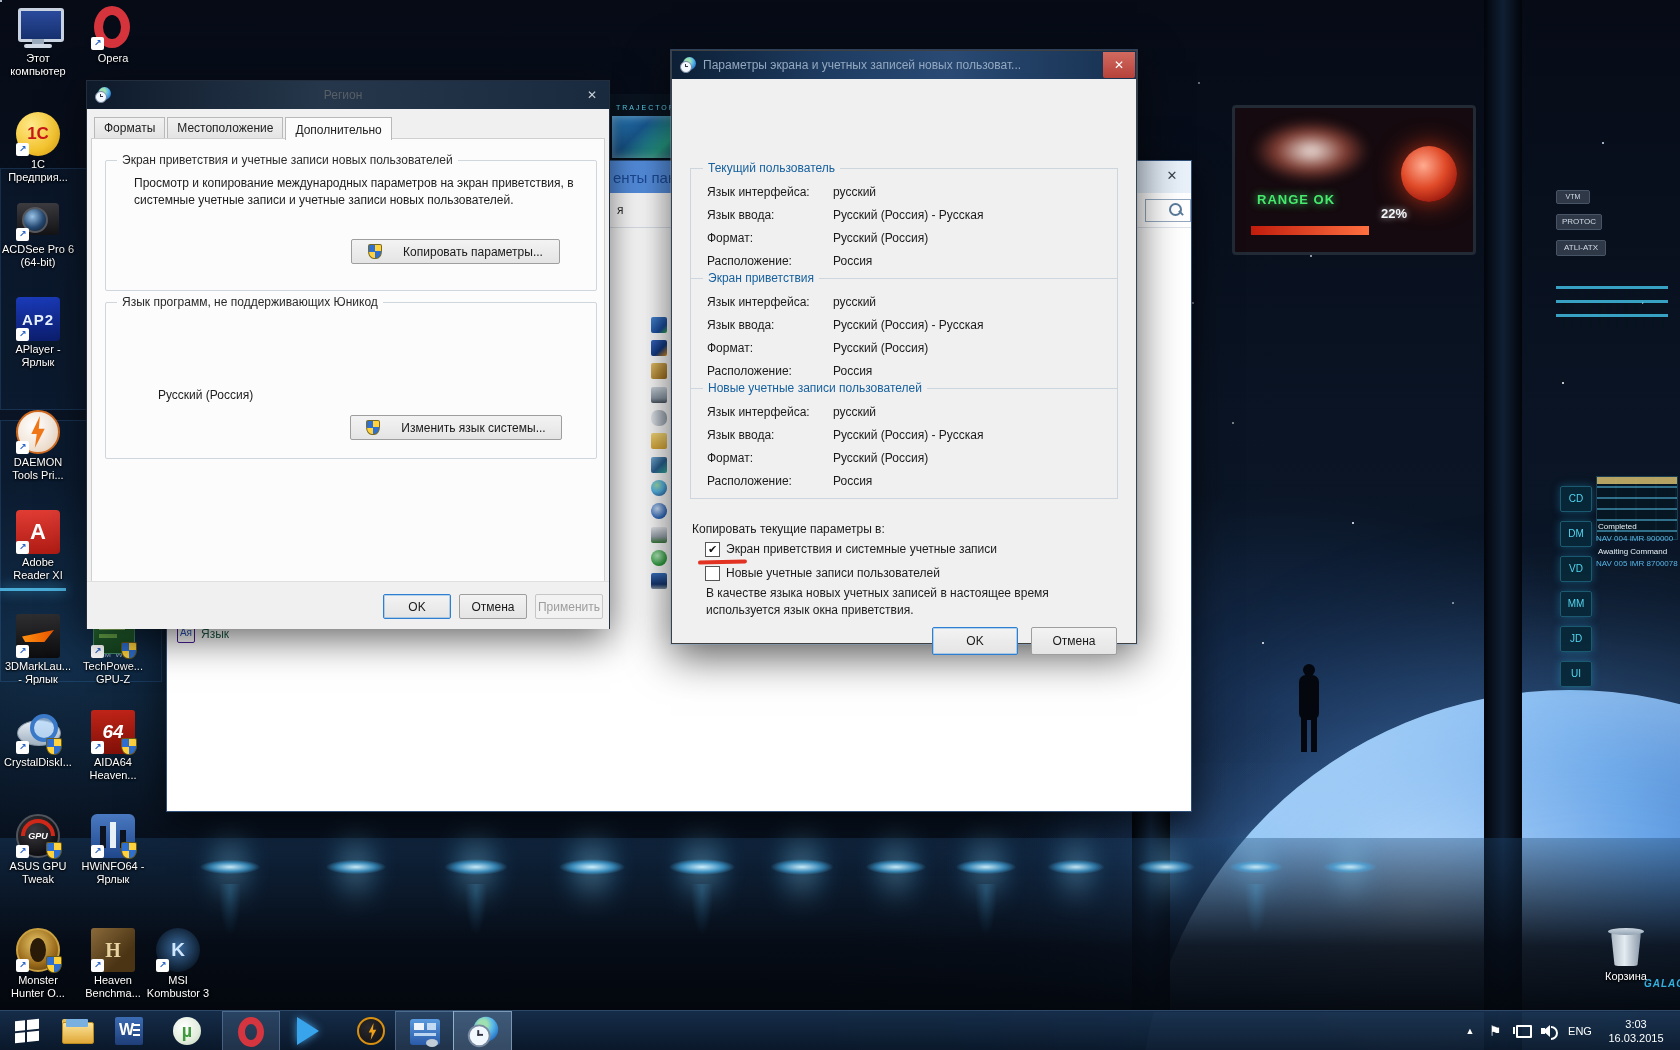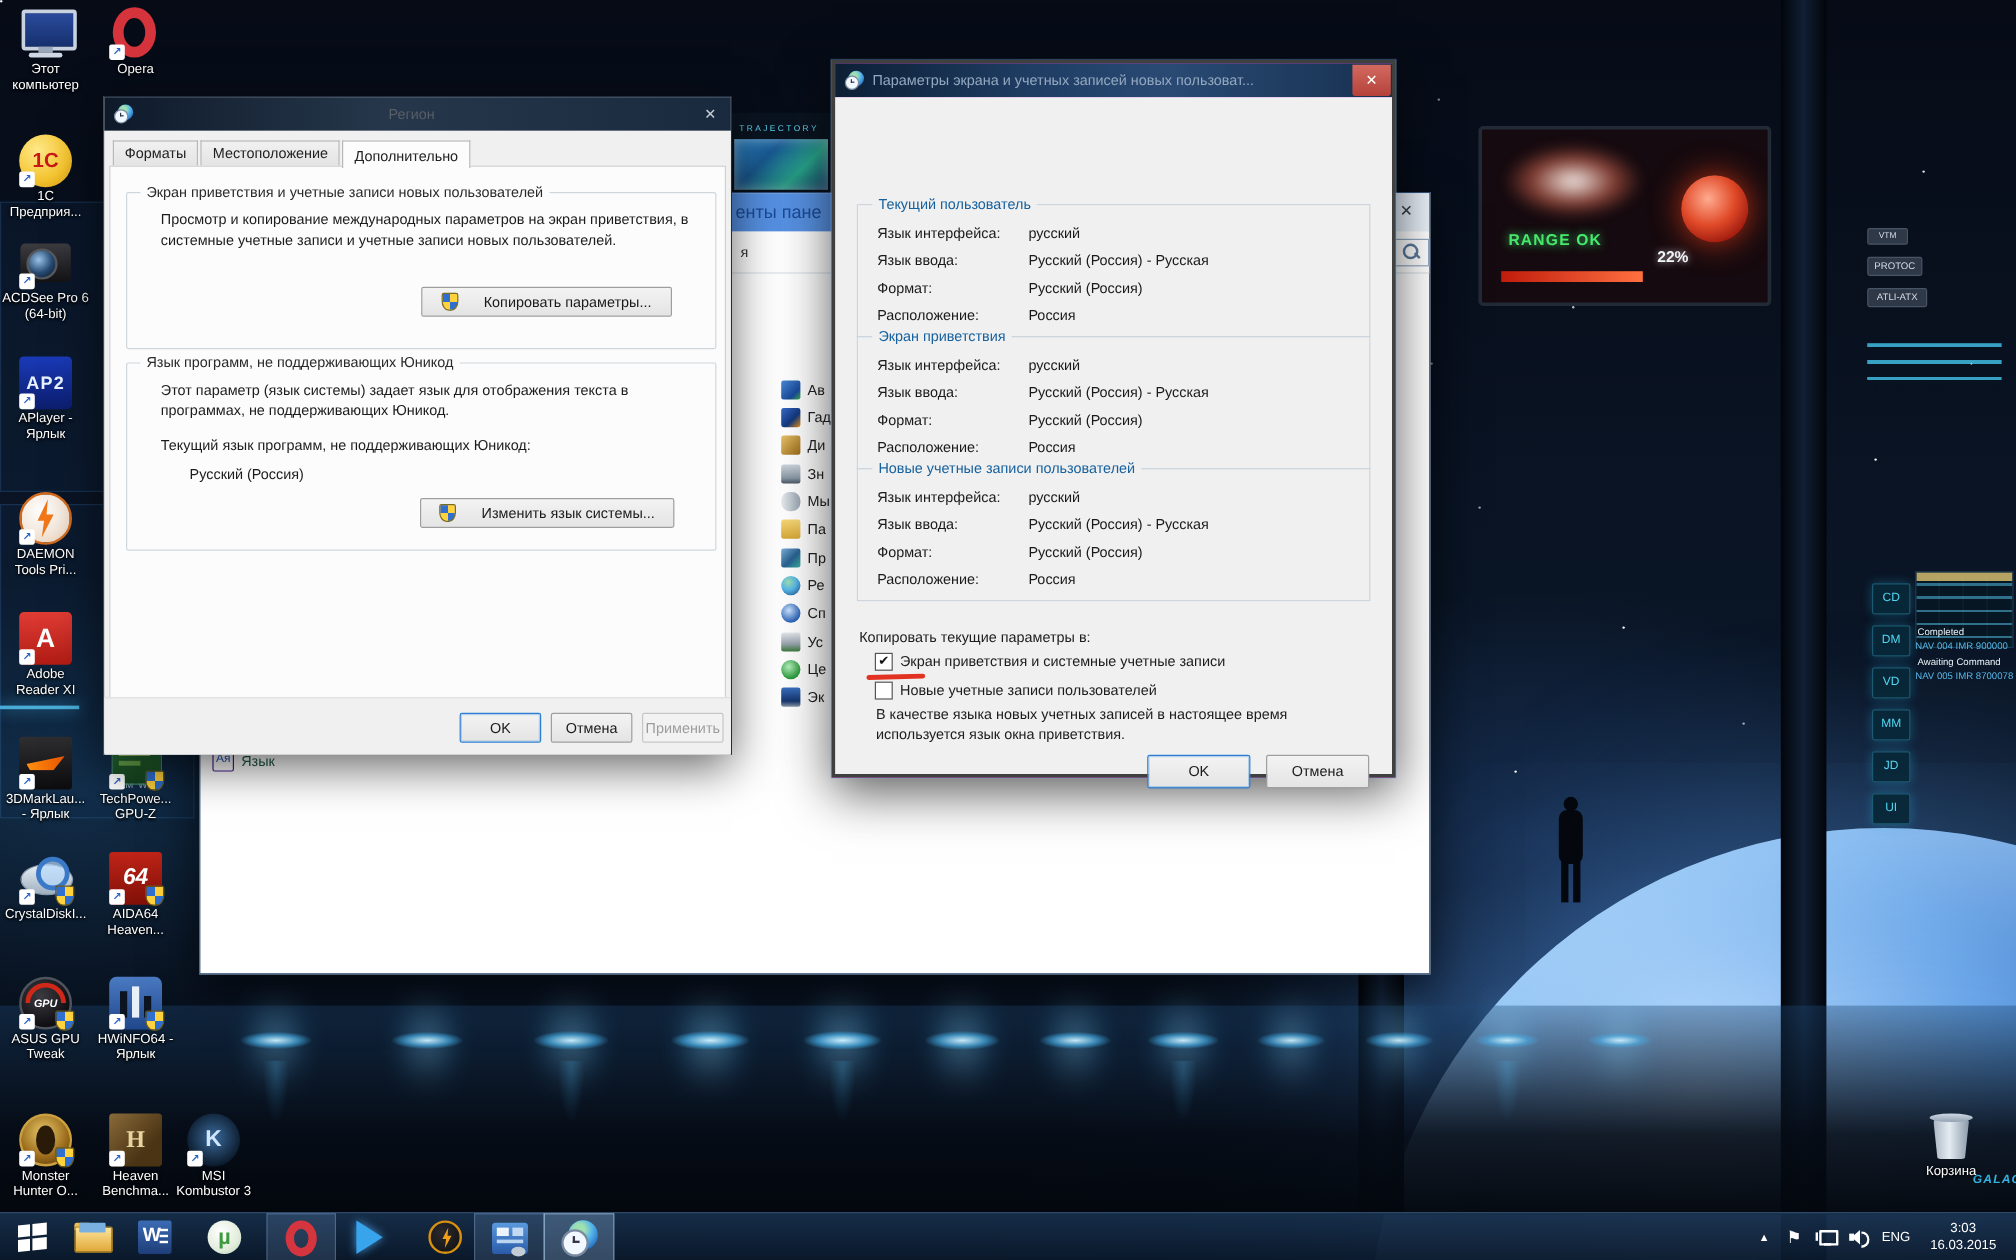--- a/index.html
+++ b/index.html
@@ -450,38 +450,36 @@
       <div class="grp" style="left:13px;top:21px;width:490px;height:129px">
         <span class="legend">Экран приветствия и учетные записи новых пользователей</span>
         <div class="txt12" style="position:absolute;left:28px;top:14px;width:448px">Просмотр и копирование международных параметров на экран приветствия, в системные учетные записи и учетные записи новых пользователей.</div>
         <div class="btn" style="position:absolute;right:36px;bottom:26px;width:207px;height:23px">
           <span class="ushield"></span>
           <span>Копировать параметры...</span>
         </div>
       </div>
       <div class="grp" style="left:13px;top:163px;width:490px;height:155px">
         <span class="legend">Язык программ, не поддерживающих Юникод</span>
-        <div class="txt12" style="position:absolute;left:28px;top:14px;width:430px">Этот параметр (язык системы) задает язык для отображения текста в программах, не поддерживающих Юникод.</div>
-        <div class="txt12" style="position:absolute;left:28px;top:60px;width:440px">Текущий язык программ, не поддерживающих Юникод:</div>
         <div class="txt12" style="position:absolute;left:52px;top:84px">Русский (Россия)</div>
         <div class="btn" style="position:absolute;right:34px;bottom:18px;width:210px;height:23px">
           <span class="ushield"></span>
           <span>Изменить язык системы...</span>
         </div>
       </div>
     </div>
     <div class="abs" style="left:0;top:472px;width:522px;height:47px;background:#f0f0f0;border-top:1px solid #dfdfdf">
       <div class="btn def" style="position:absolute;left:296px;top:12px;width:66px;height:23px">OK</div>
       <div class="btn" style="position:absolute;left:372px;top:12px;width:66px;height:23px">Отмена</div>
       <div class="btn dis" style="position:absolute;left:448px;top:12px;width:66px;height:23px">Применить</div>
     </div>
   </div>
 </div>
 
-<div class="win" style="left:693px;top:50px;width:464px;height:592px;background:#d946ef;border:3px solid #404040;box-shadow:0 0 0 1px rgba(120,170,220,.35),0 12px 40px rgba(0,0,0,.65);z-index:30">
+<div class="win" style="left:671px;top:50px;width:464px;height:592px;background:#3b82f6;border:1px solid #404040;box-shadow:0 0 0 1px rgba(120,170,220,.35),0 12px 40px rgba(0,0,0,.65);z-index:30">
   <div class="titlebar" style="background:linear-gradient(90deg,#0c1f35,#1f3d63 35%,#2a4a74 60%,#16304f)">
     <span class="ico-region" style="margin-left:8px">
         <i class="g"></i>
         <i class="c"></i>
       </span>
     <span style="flex:1;padding-left:7px;font-size:12px;color:#93a8c0;white-space:nowrap;overflow:hidden">Параметры экрана и учетных записей новых пользоват...</span>
     <span class="xbtn" style="width:32px;height:26px;line-height:26px;margin-right:1px;background:linear-gradient(#d26a60,#b5423a);color:#fff;border-radius:0 0 2px 2px">✕</span>
   </div>
   <div class="dlg-body">
 

